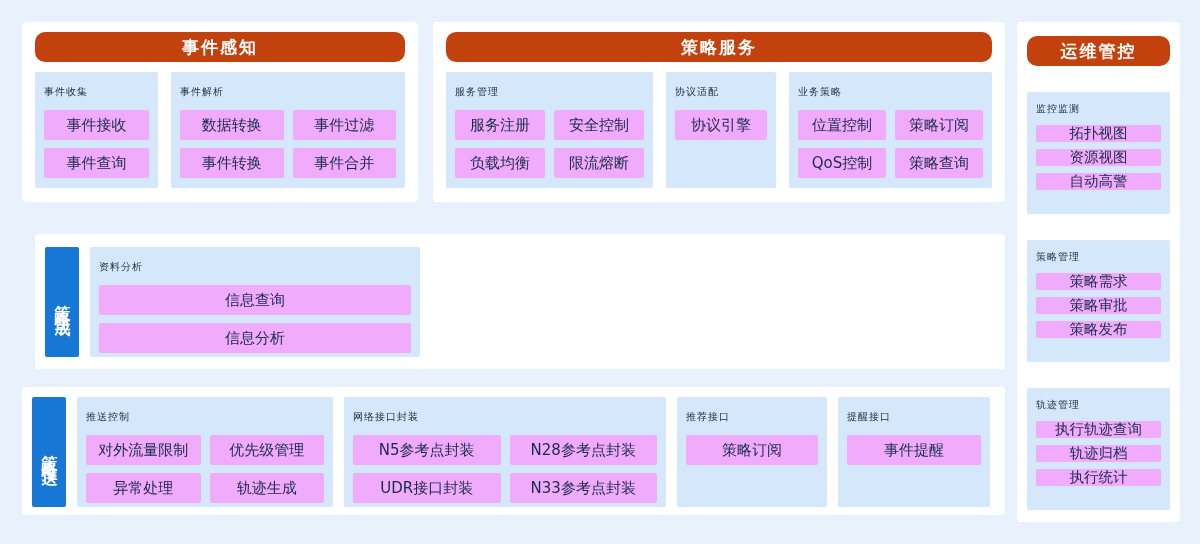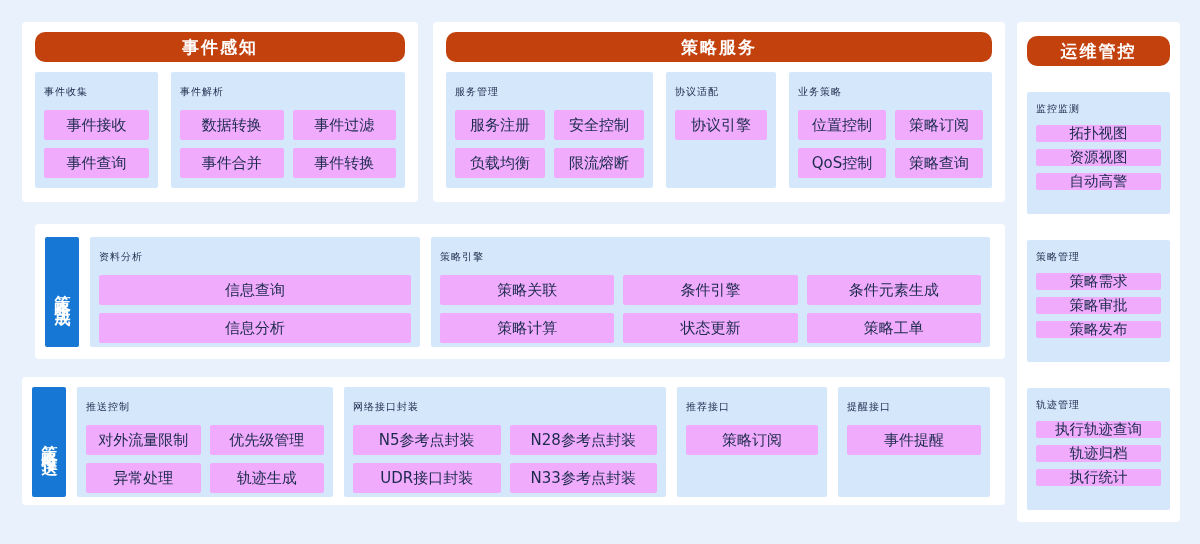--- a/index.html
+++ b/index.html
@@ -8,21 +8,21 @@
     width: 1200px; height: 544px;
     background: #e9f2fc;
     font-family: "DejaVu Sans", "Liberation Sans", sans-serif;
     color: #1b2a4b;
     overflow: hidden;
   }
   .canvas { width: 1200px; height: 544px; padding: 22px 20px 22px 22px; display: flex; gap: 12px; }
   .main { flex: 0 0 983px; width: 983px; display: flex; flex-direction: column; }
   .row { display: flex; }
   .row1 { height: 180px; gap: 15px; }
-  .row2 { height: 135px; margin-top: 22px; padding-left: 13px; }
+  .row2 { height: 135px; margin-top: 32px; padding-left: 13px; }
   .row3 { height: 128px; margin-top: 18px; }
 
   .panel { background: #ffffff; border-radius: 4px; }
   .head-panel { padding: 10px 13px 18px; display: flex; flex-direction: column; }
   .band-panel { flex: 1; display: flex; gap: 11px; }
   .row2 .band-panel { padding: 13px 15px 12px 10px; }
   .row3 .band-panel { padding: 10px 15px 8px 10px; }
 
   .panel-header {
     height: 30px; background: #c2410c; border-radius: 10px;
@@ -85,22 +85,22 @@
             <div class="grid c1">
               <div class="item">事件接收</div>
               <div class="item">事件查询</div>
             </div>
           </div>
           <div class="group" style="flex:1">
             <div class="group-title">事件解析</div>
             <div class="grid c2">
               <div class="item">数据转换</div>
               <div class="item">事件过滤</div>
+              <div class="item">事件转换</div>
               <div class="item">事件合并</div>
-              <div class="item">事件转换</div>
             </div>
           </div>
         </div>
       </section>
 
       <section class="panel head-panel" style="flex:1">
         <div class="panel-header">策略服务</div>
         <div class="panel-body">
           <div class="group" style="flex:0 0 207px">
             <div class="group-title">服务管理</div>
@@ -133,31 +133,20 @@
     <div class="row row2">
       <section class="panel band-panel">
         <div class="vlabel">策略生成</div>
         <div class="group" style="flex:0 0 330px">
           <div class="group-title">资料分析</div>
           <div class="grid c1">
             <div class="item">信息查询</div>
             <div class="item">信息分析</div>
           </div>
         </div>
-        <div class="group" style="flex:1">
-          <div class="group-title">策略引擎</div>
-          <div class="grid c3">
-            <div class="item">策略关联</div>
-            <div class="item">条件引擎</div>
-            <div class="item">条件元素生成</div>
-            <div class="item">策略计算</div>
-            <div class="item">状态更新</div>
-            <div class="item">策略工单</div>
-          </div>
-        </div>
       </section>
     </div>
 
     <div class="row row3">
       <section class="panel band-panel">
         <div class="vlabel">策略推送</div>
         <div class="group" style="flex:0 0 256px">
           <div class="group-title">推送控制</div>
           <div class="grid c2">
             <div class="item">对外流量限制</div>

